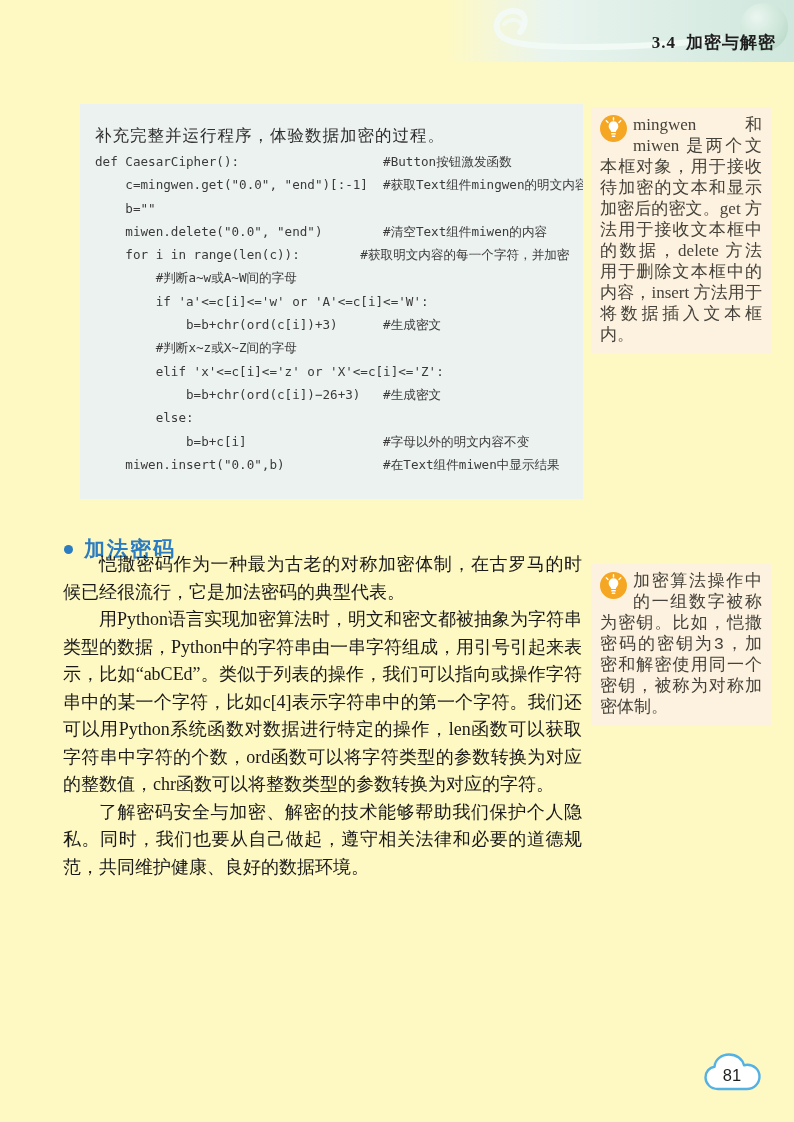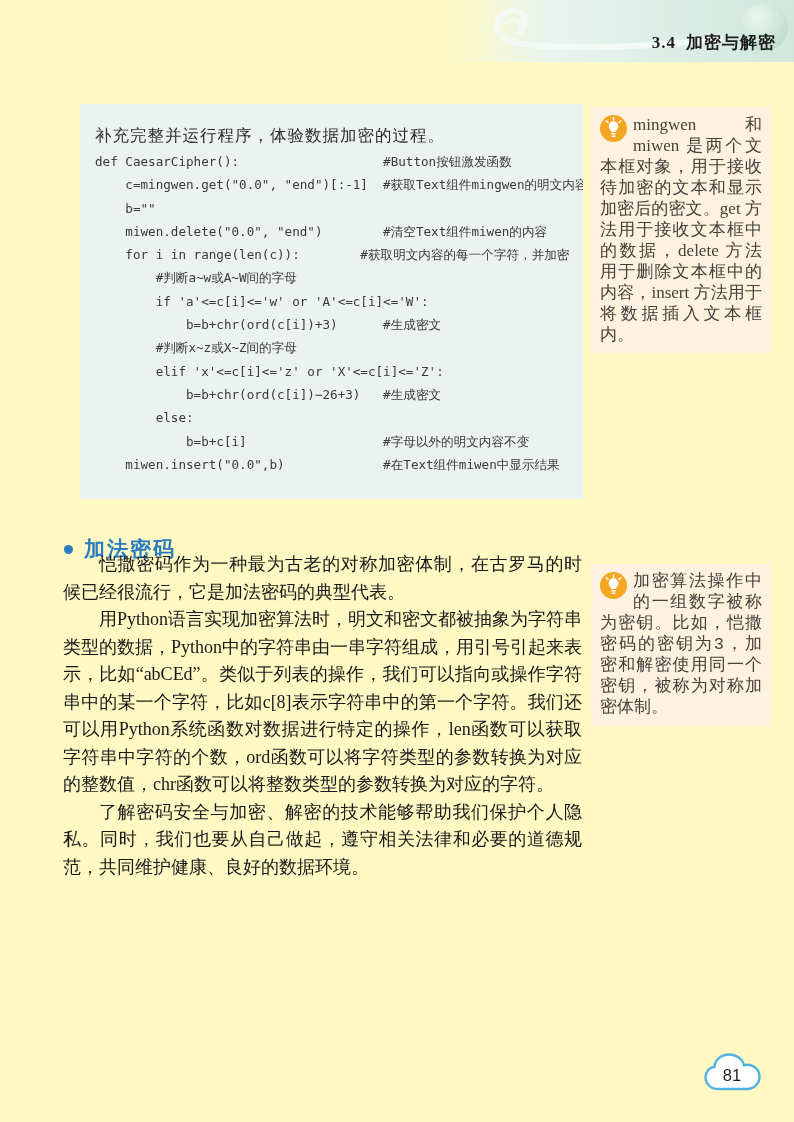--- a/index.html
+++ b/index.html
@@ -110,21 +110,21 @@
     <span>加密算法操作中的一组数字被称为密钥。比如，恺撒密码的密钥为3，加密和解密使用同一个密钥，被称为对称加密体制。</span>
   </div>
 
   <div class="section-heading">
     <span class="bullet-dot"></span>
     <span>加法密码</span>
   </div>
 
   <div class="body-text">
       <p>恺撒密码作为一种最为古老的对称加密体制，在古罗马的时候已经很流行，它是加法密码的典型代表。</p>
-      <p>用Python语言实现加密算法时，明文和密文都被抽象为字符串类型的数据，Python中的字符串由一串字符组成，用引号引起来表示，比如“abCEd”。类似于列表的操作，我们可以指向或操作字符串中的某一个字符，比如c[8]表示字符串中的第一个字符。我们还可以用Python系统函数对数据进行特定的操作，len函数可以获取字符串中字符的个数，ord函数可以将字符类型的参数转换为对应的整数值，chr函数可以将整数类型的参数转换为对应的字符。</p>
+      <p>用Python语言实现加密算法时，明文和密文都被抽象为字符串类型的数据，Python中的字符串由一串字符组成，用引号引起来表示，比如“abCEd”。类似于列表的操作，我们可以指向或操作字符串中的某一个字符，比如c[4]表示字符串中的第一个字符。我们还可以用Python系统函数对数据进行特定的操作，len函数可以获取字符串中字符的个数，ord函数可以将字符类型的参数转换为对应的整数值，chr函数可以将整数类型的参数转换为对应的字符。</p>
       <p>了解密码安全与加密、解密的技术能够帮助我们保护个人隐私。同时，我们也要从自己做起，遵守相关法律和必要的道德规范，共同维护健康、良好的数据环境。</p>
     </div>
 
   <svg class="page-cloud" viewBox="0 0 66 48">
     <path d="M17 40 C9.5 40 4.5 34.5 4.5 28.5 C4.5 22.5 8.5 18.5 13.5 17.8 C14 10.5 20.5 5.5 28 5.5 C35.5 5.5 41.5 10 43 16.3 C44 16 45.2 15.8 46.3 15.8 C53 15.8 58.5 21 58.5 27.5 C58.5 34.5 53 40 46 40 Z" fill="#ffffff" stroke="var(--cloud-blue)" stroke-width="2.4" stroke-linejoin="round"></path>
     <text x="31" y="31.5" text-anchor="middle" font-size="16.5" fill="#1e1e1e" font-family="Liberation Sans, DejaVu Sans, sans-serif">81</text>
   </svg>
 
 </div>
 

